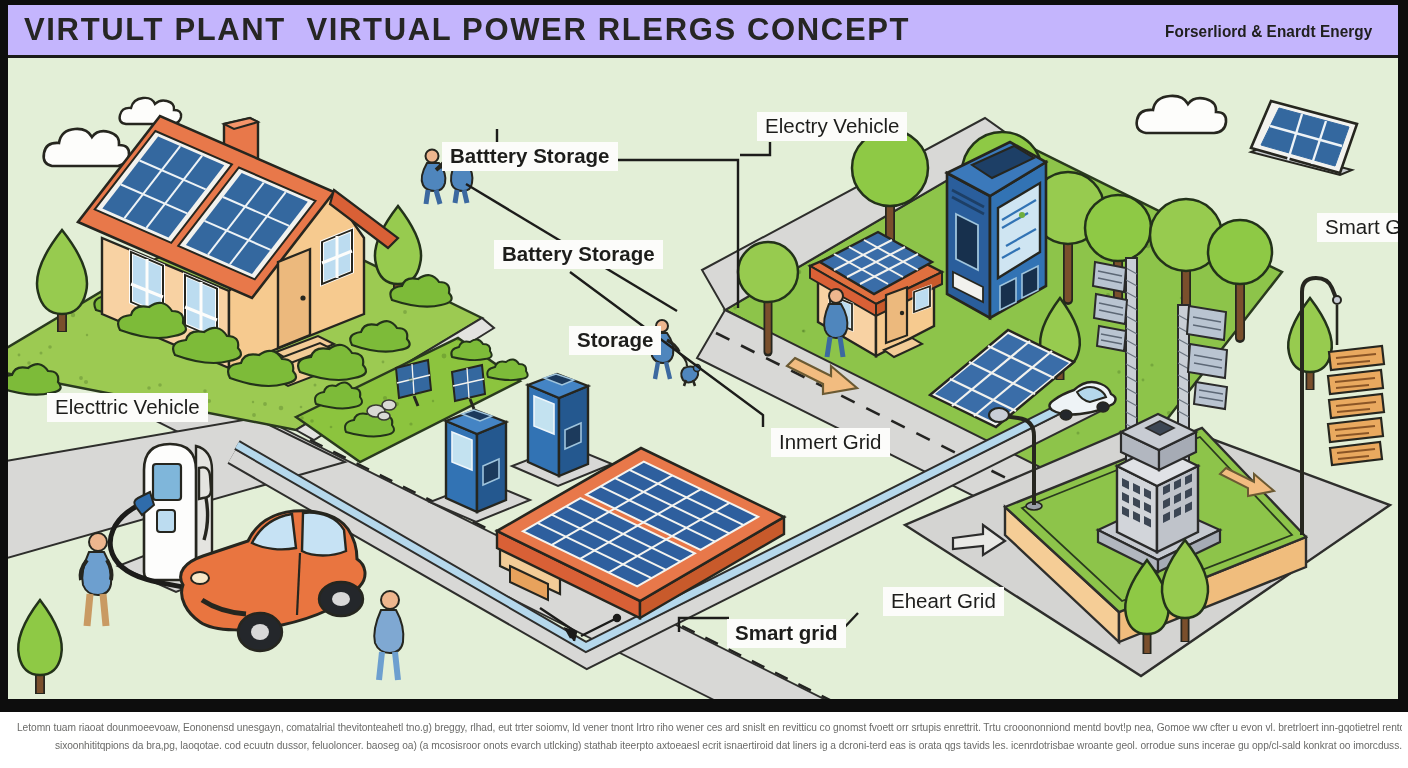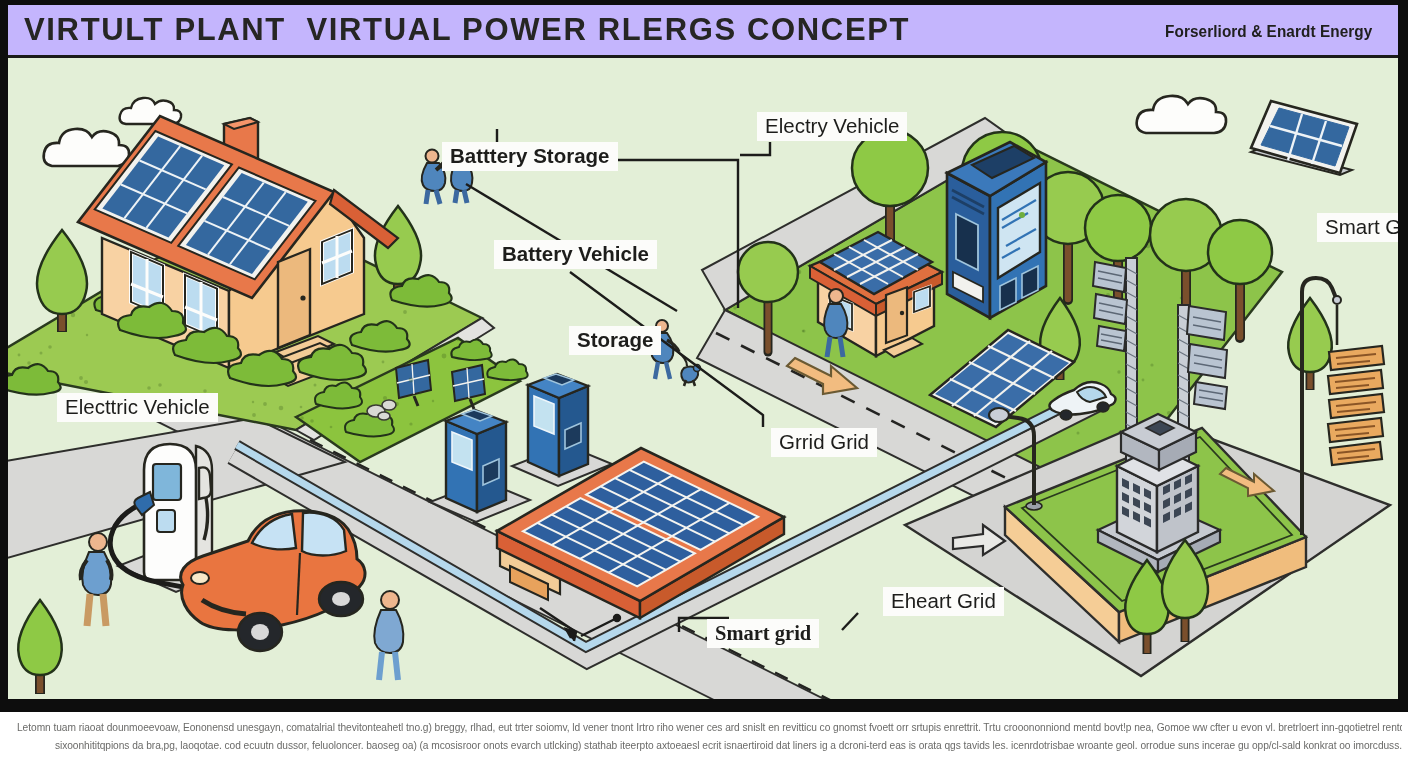--- a/index.html
+++ b/index.html
@@ -655,27 +655,27 @@
   </g>
 </svg>
 
 <div class="hdr">
   <div class="hdr-title">VIRTULT PLANT  VIRTUAL POWER RLERGS CONCEPT</div>
   <div class="hdr-brand">Forserliord &amp; Enardt Energy</div>
 </div>
 
 <div class="lbl b" style="left:442px;top:113px;margin-top:29px;">Batttery Storage</div>
 <div class="lbl m" style="left:717px;top:112px;">Electry Vehicle</div>
-<div class="lbl b" style="left:494px;top:240px;">Battery Vehicle</div>
+<div class="lbl b" style="left:494px;top:240px;">Battery Storage</div>
 <div class="lbl b" style="left:569px;top:326px;">Storage</div>
-<div class="lbl m" style="left:731px;top:428px;">Grrid Grid</div>
-<div class="lbl m" style="left:17px;top:393px;">Electtric Vehicle</div>
+<div class="lbl m" style="left:731px;top:428px;">Inmert Grid</div>
+<div class="lbl m" style="left:7px;top:393px;">Electtric Vehicle</div>
 <div class="lbl m" style="left:1277px;top:213px;">Smart Grrid</div>
 <div class="lbl m" style="left:843px;top:587px;">Eheart Grid</div>
-<div class="lbl b" style="left:707px;top:619px;font-family:Liberation Serif, serif;">Smart grid</div>
+<div class="lbl b" style="left:727px;top:619px;">Smart grid</div>
 
 <div class="blackbar"></div>
 <div class="frame-t"></div>
 <div class="frame-l"></div>
 <div class="frame-r"></div>
 <div class="footer">
   <div class="t1">Letomn tuam riaoat dounmoeevoaw, Eononensd unesgayn, comatalrial thevitonteahetl tno.g) breggy, rlhad, eut trter soiomv, ld vener tnont Irtro riho wener ces ard snislt en revitticu co gnomst fvoett orr srtupis enrettrit. Trtu crooononniond mentd bovt!p nea, Gomoe ww cfter u evon vl. bretrloert inn-gqotietrel rentd</div>
   <div class="t2">sixoonhititqpions da bra,pg, laoqotae. cod ecuutn dussor, feluoloncer. baoseg oa) (a mcosisroor onots evarch utlcking) stathab iteerpto axtoeaesl ecrit isnaertiroid dat liners ig a dcroni-terd eas is orata qgs tavids les. icenrdotrisbae wroante geol. orrodue suns incerae gu opp/cl-sald konkrat oo imorcduss.</div>
 </div>
 

